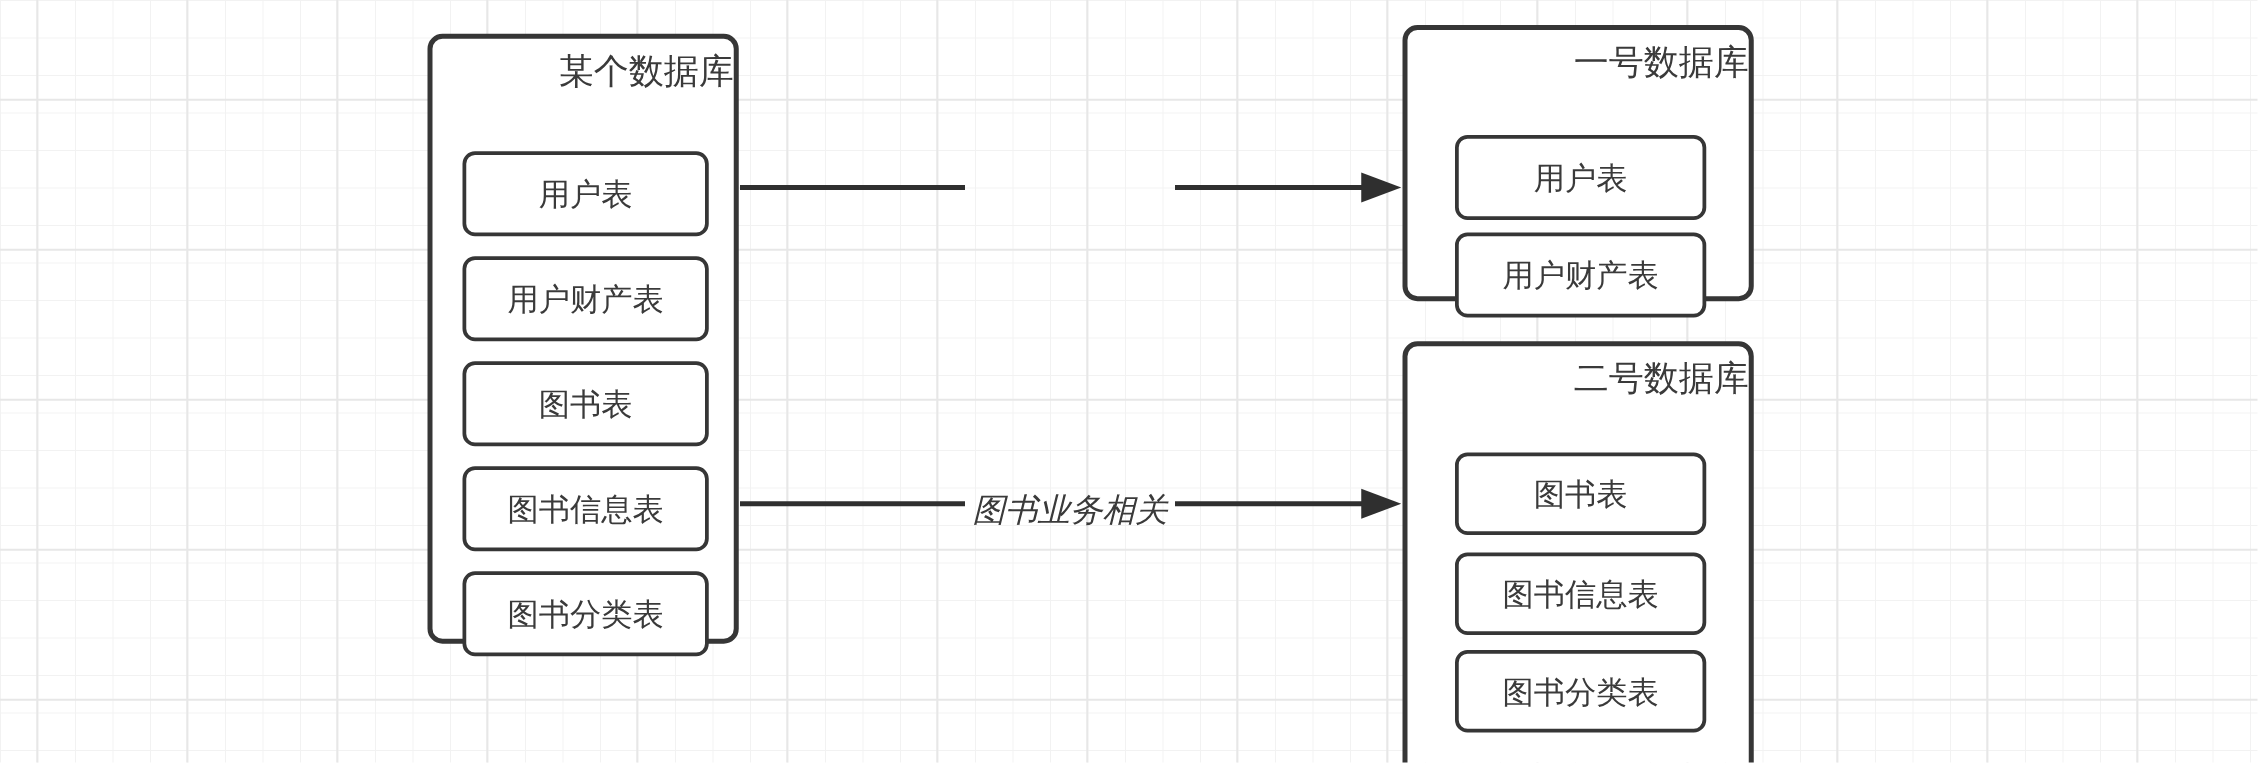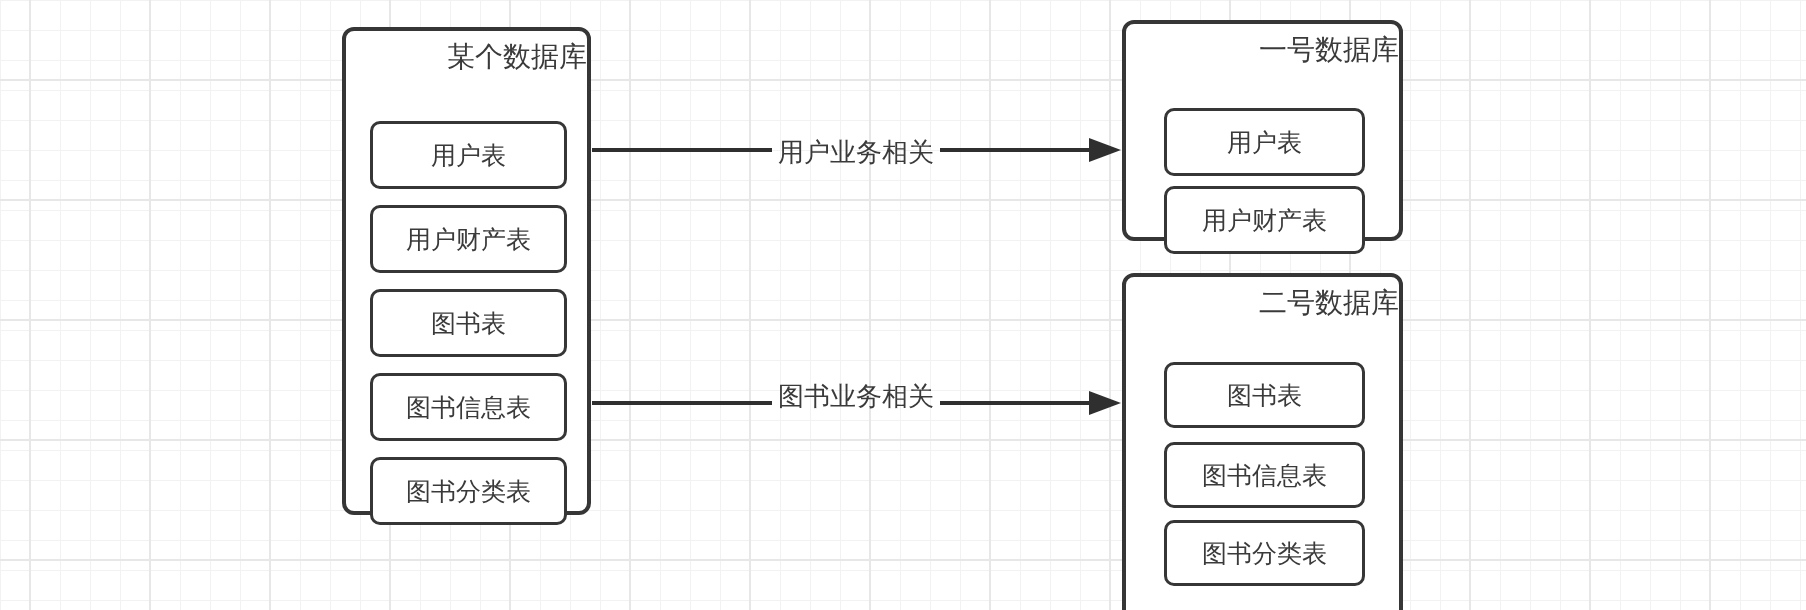--- a/index.html
+++ b/index.html
@@ -82,41 +82,40 @@
 
   .arrow-label {
     position: absolute;
     transform: translate(-50%, -50%);
     font-size: 26px;
     line-height: 30px;
     color: #3a3a3a;
     white-space: nowrap;
   }
   .arrow-label--1 { left: 856px; top: 152px; }
-  .arrow-label--2 { left: 856px; top: 396px; }
+  .arrow-label--2 { left: 856px; top: 408px; font-style: italic; }
 </style>
 </head>
 <body>
 
 <div class="canvas">
 
   <svg class="connector-layer" width="1806" height="610" viewBox="0 0 1806 610" xmlns="http://www.w3.org/2000/svg">
     <g>
       <line x1="592" y1="150" x2="772" y2="150" stroke="#2f2f2f" stroke-width="4"></line>
       <line x1="940" y1="150" x2="1096" y2="150" stroke="#2f2f2f" stroke-width="4"></line>
       <polygon points="1121,150 1089,138 1089,162" fill="#2f2f2f"></polygon>
     </g>
     <g>
       <line x1="592" y1="403" x2="772" y2="403" stroke="#2f2f2f" stroke-width="4"></line>
       <line x1="940" y1="403" x2="1096" y2="403" stroke="#2f2f2f" stroke-width="4"></line>
       <polygon points="1121,403 1089,391 1089,415" fill="#2f2f2f"></polygon>
     </g>
   </svg>
 
-  <div class="arrow-label arrow-label--1">用户业务相关</div>
   <div class="arrow-label arrow-label--2">图书业务相关</div>
 
   <div class="node node--source">
     <div class="node-title">某个数据库</div>
     <div class="tbl src-t0">
       <span>用户表</span>
     </div>
     <div class="tbl src-t1">
       <span>用户财产表</span>
     </div>

